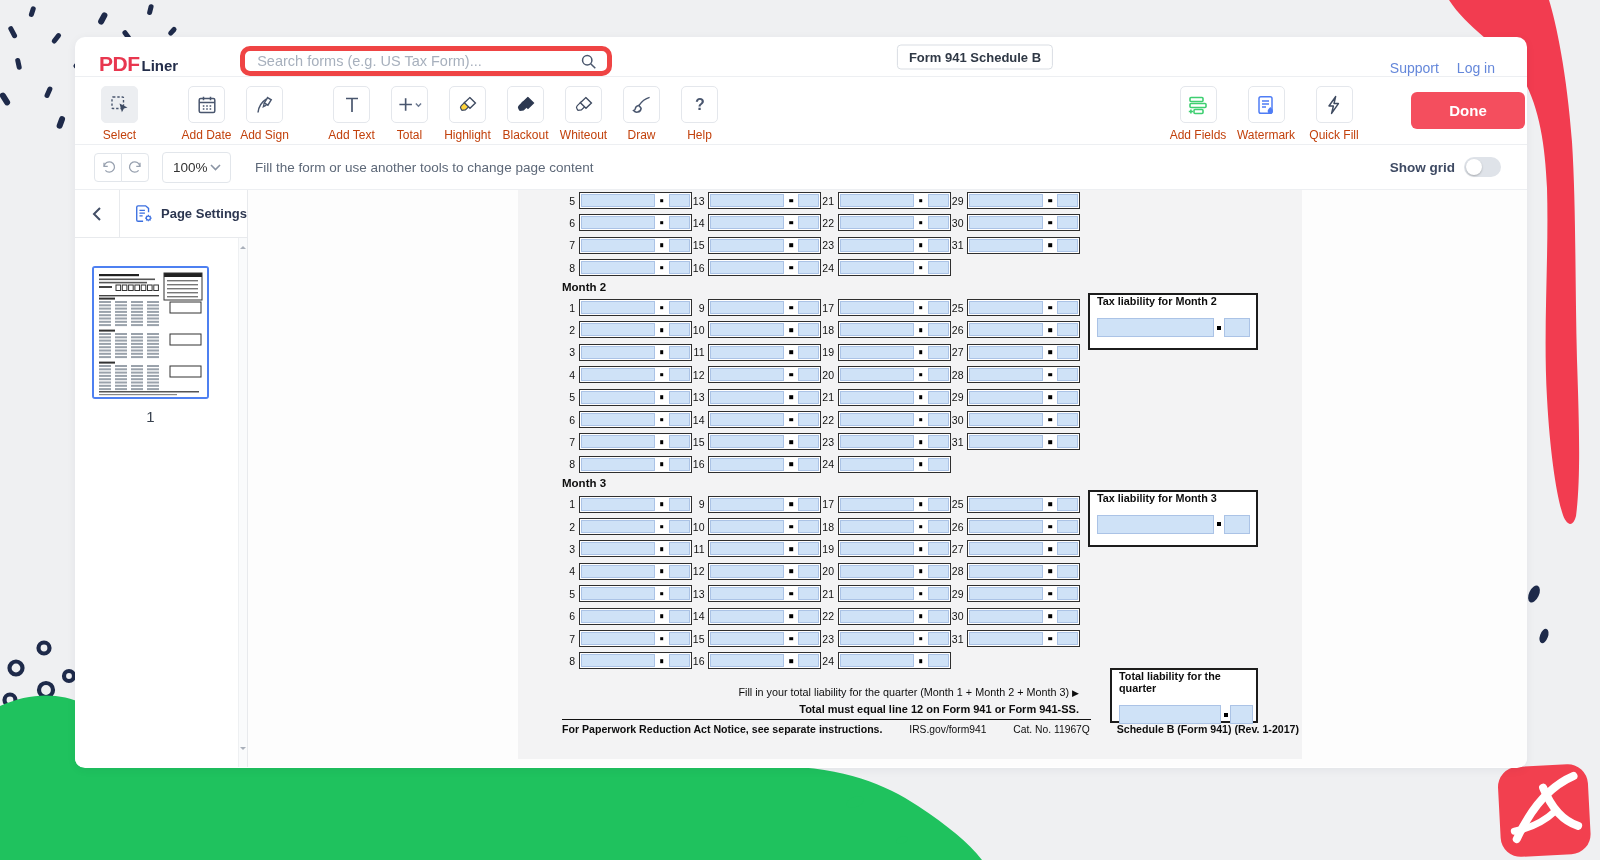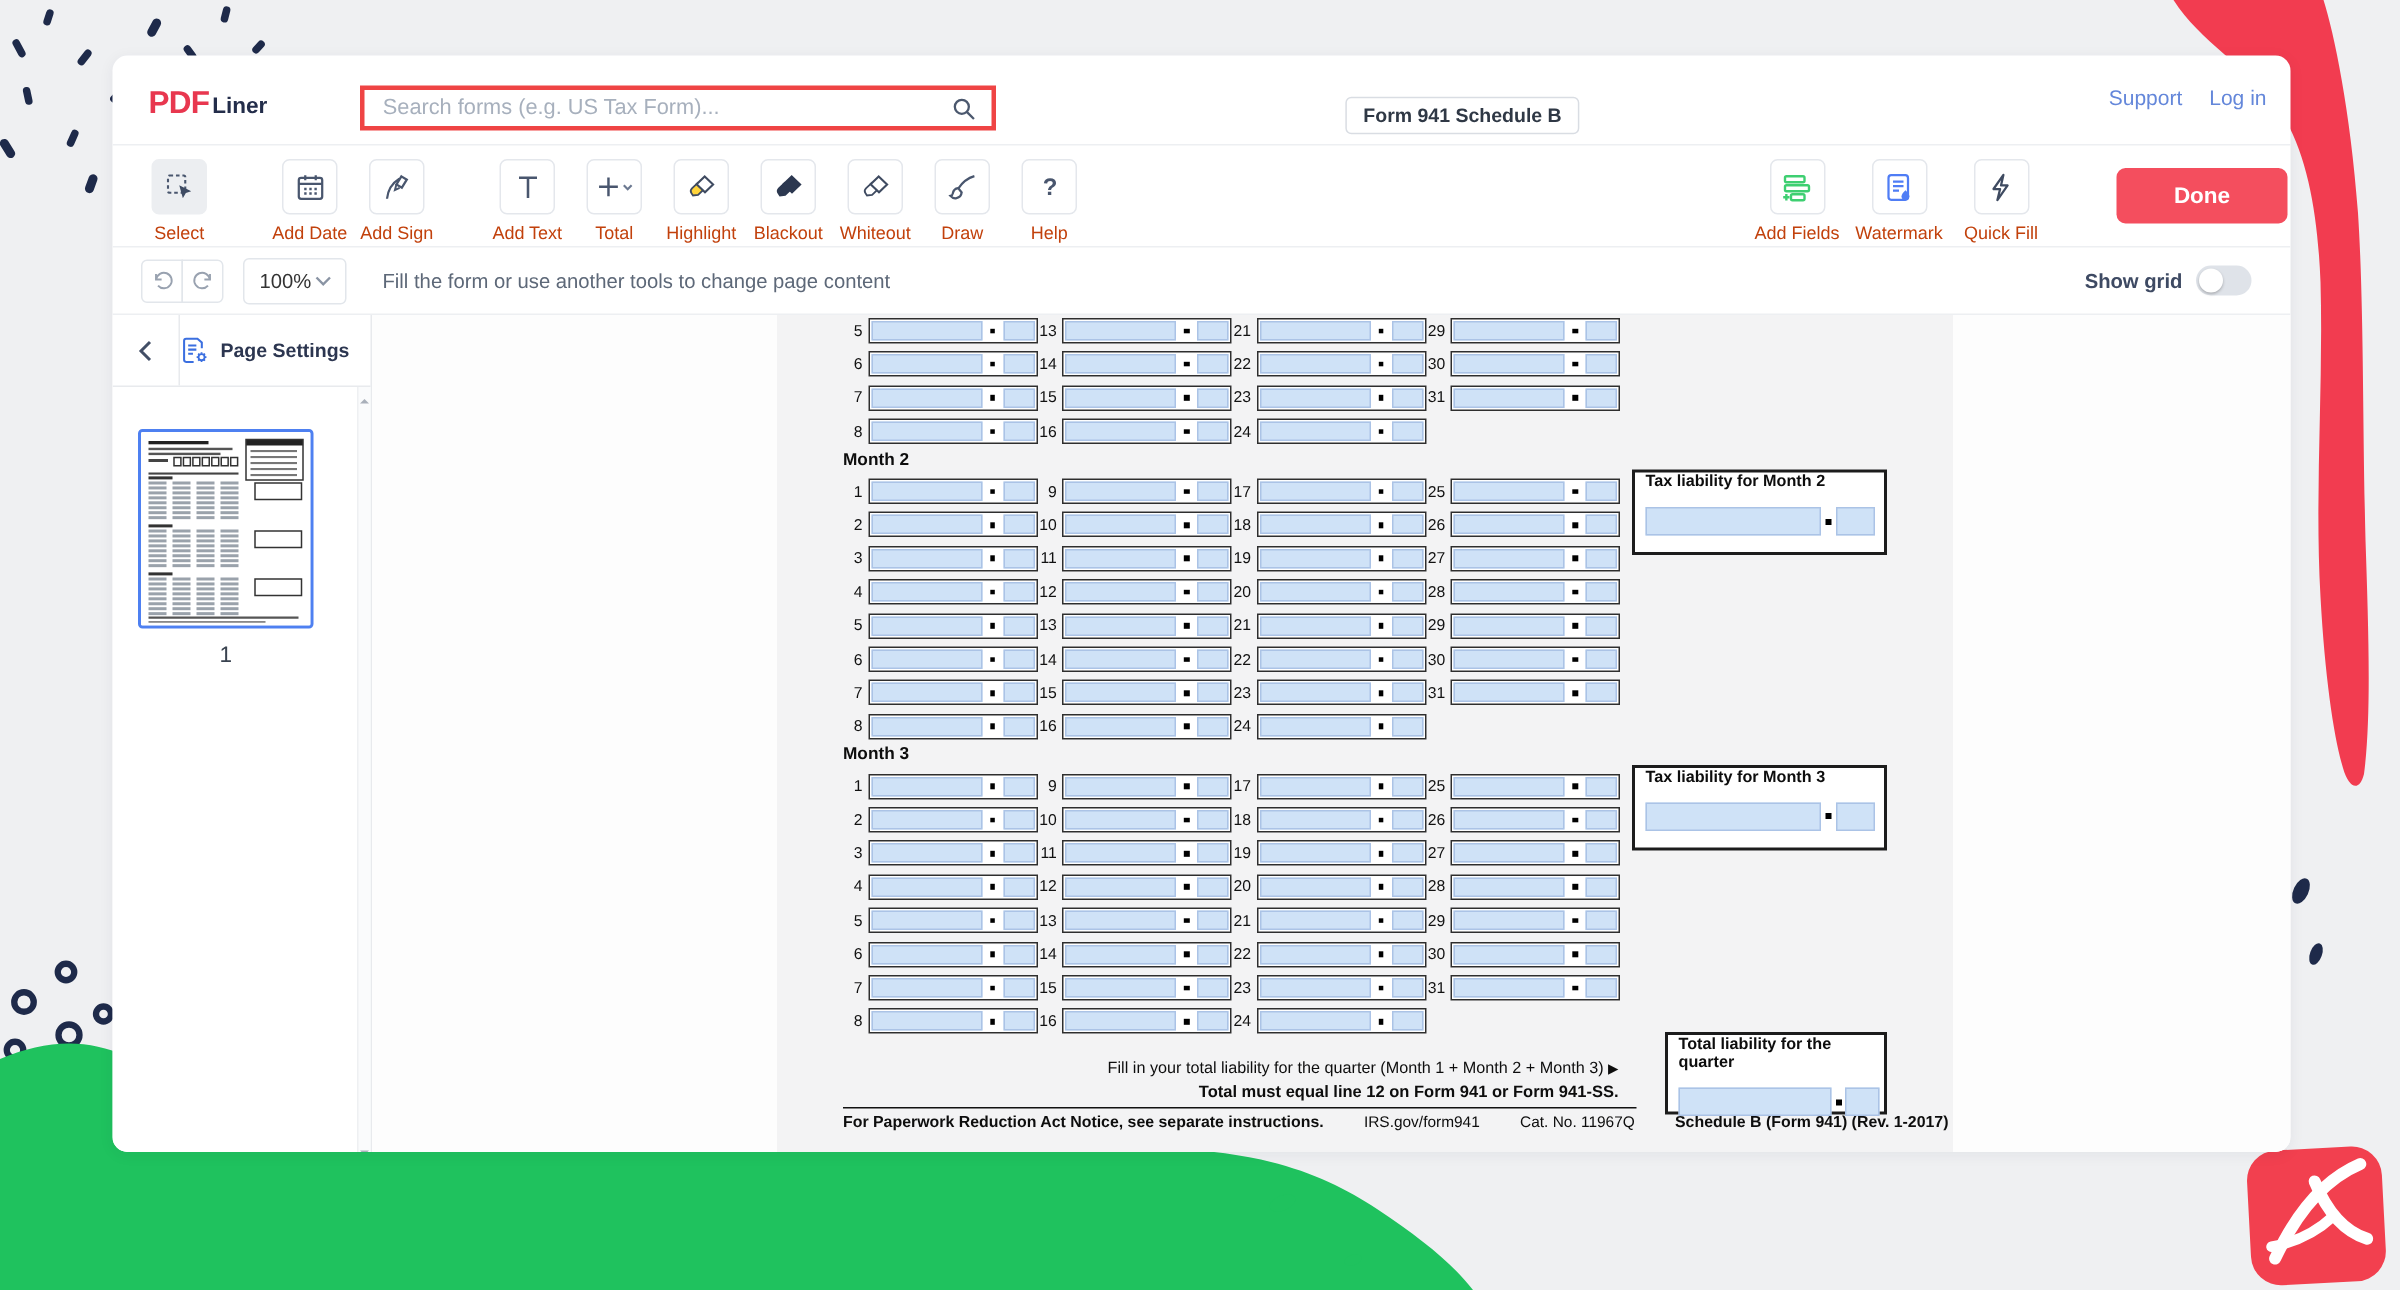--- a/index.html
+++ b/index.html
@@ -8,26 +8,26 @@
 
   .stage { position:relative; width:1600px; height:860px; overflow:hidden; }
   .decor { position:absolute; inset:0; pointer-events:none; }
 
   
   .app { position:absolute; left:75px; top:37px; width:1452px; height:731px;
          background:#fff; border-radius:10px; box-shadow:0 2px 10px rgba(25,35,60,.06);
          overflow:hidden; z-index:2; }
 
   
-  .hdr { height:40px; border-bottom:1px solid #edeff2; display:flex; align-items:flex-start;
-         padding:0 16px 0 24px; position:relative;margin-top:20px; }
+  .hdr { height:40px; border-bottom:1px solid #edeff2; display:flex; align-items:flex-end;
+         padding:0 32px 0 24px; position:relative; }
   .logo { display:flex; align-items:baseline; cursor:pointer; }
   .logo-pdf { font-size:21px; font-weight:800; color:#e8374f; letter-spacing:-.5px; }
   .logo-liner { font-size:15px; font-weight:800; color:#232d4a; margin-left:2px; }
-  .search { margin-left:62px; width:424px; height:30px; border:3px solid #ef4444; border-radius:0;
+  .search { margin-left:62px; width:372px; height:30px; border:5px solid #ef4444; border-radius:10px;
             display:flex; align-items:center; padding:0 10px 0 12px; background:#fff; }
   .search input { flex:1; border:none; outline:none; font-size:14.5px; color:#333;
                   font-family:"Liberation Sans",sans-serif; background:transparent; }
   .search input::placeholder { color:#a7b0bd; }
   .doc-badge { position:absolute; left:900px; top:50%; transform:translate(-50%,-50%);
                border:1px solid #d9dde3; border-radius:4px; padding:4px 11px; font-size:13px;
                font-weight:600; color:#2f3845; white-space:nowrap; background:#fff; }
   .hdr-links { margin-left:auto; display:flex; gap:18px; font-size:14px; }
   .hdr-links a { color:#6487da; text-decoration:none; cursor:pointer; }
 
@@ -65,21 +65,21 @@
   .toggle { width:37px; height:20px; border-radius:10px; background:#dfe3e9; position:relative; cursor:pointer; }
   .toggle .knob { position:absolute; left:2px; top:2px; width:16px; height:16px; border-radius:50%;
                   background:#fff; box-shadow:0 1px 2px rgba(0,0,0,.25); }
 
   
   .work { display:flex; height:577px; }
   .side { width:173px; border-right:1px solid #e8eaed; display:flex; flex-direction:column; background:#fff; }
   .side-hdr { height:48px; border-bottom:1px solid #e8eaed; display:flex; flex:none; }
   .backcell { width:45px; border-right:1px solid #e8eaed; display:grid; place-items:center;
               background:none; border-top:none; border-bottom:none; border-left:none; cursor:pointer; }
-  .pscell { flex:1; display:flex; align-items:center; justify-content:flex-start; gap:7px;
+  .pscell { flex:1; display:flex; align-items:center; justify-content:flex-end; gap:7px;
             background:none; border:none; cursor:pointer; font-family:"Liberation Sans",sans-serif; }
   .pscell span { font-size:13px; font-weight:700; color:#2c3650; }
   .thumbwrap { position:relative; flex:1; }
   .thumb { position:absolute; left:17px; top:28px; width:117px; height:133px; border:2px solid #4e80f1;
            border-radius:3px; background:#fff; cursor:pointer; overflow:hidden; }
   .pnum { position:absolute; left:17px; top:170px; width:117px; text-align:center; font-size:15px; color:#39424f; }
   .sscroll { position:absolute; right:0; top:0; bottom:0; width:9px; background:#fafbfc;
              border-left:1px solid #eef0f2; cursor:pointer; }
   .sarr { position:absolute; left:50%; transform:translateX(-50%); width:0; height:0;
           border:3px solid transparent; }

